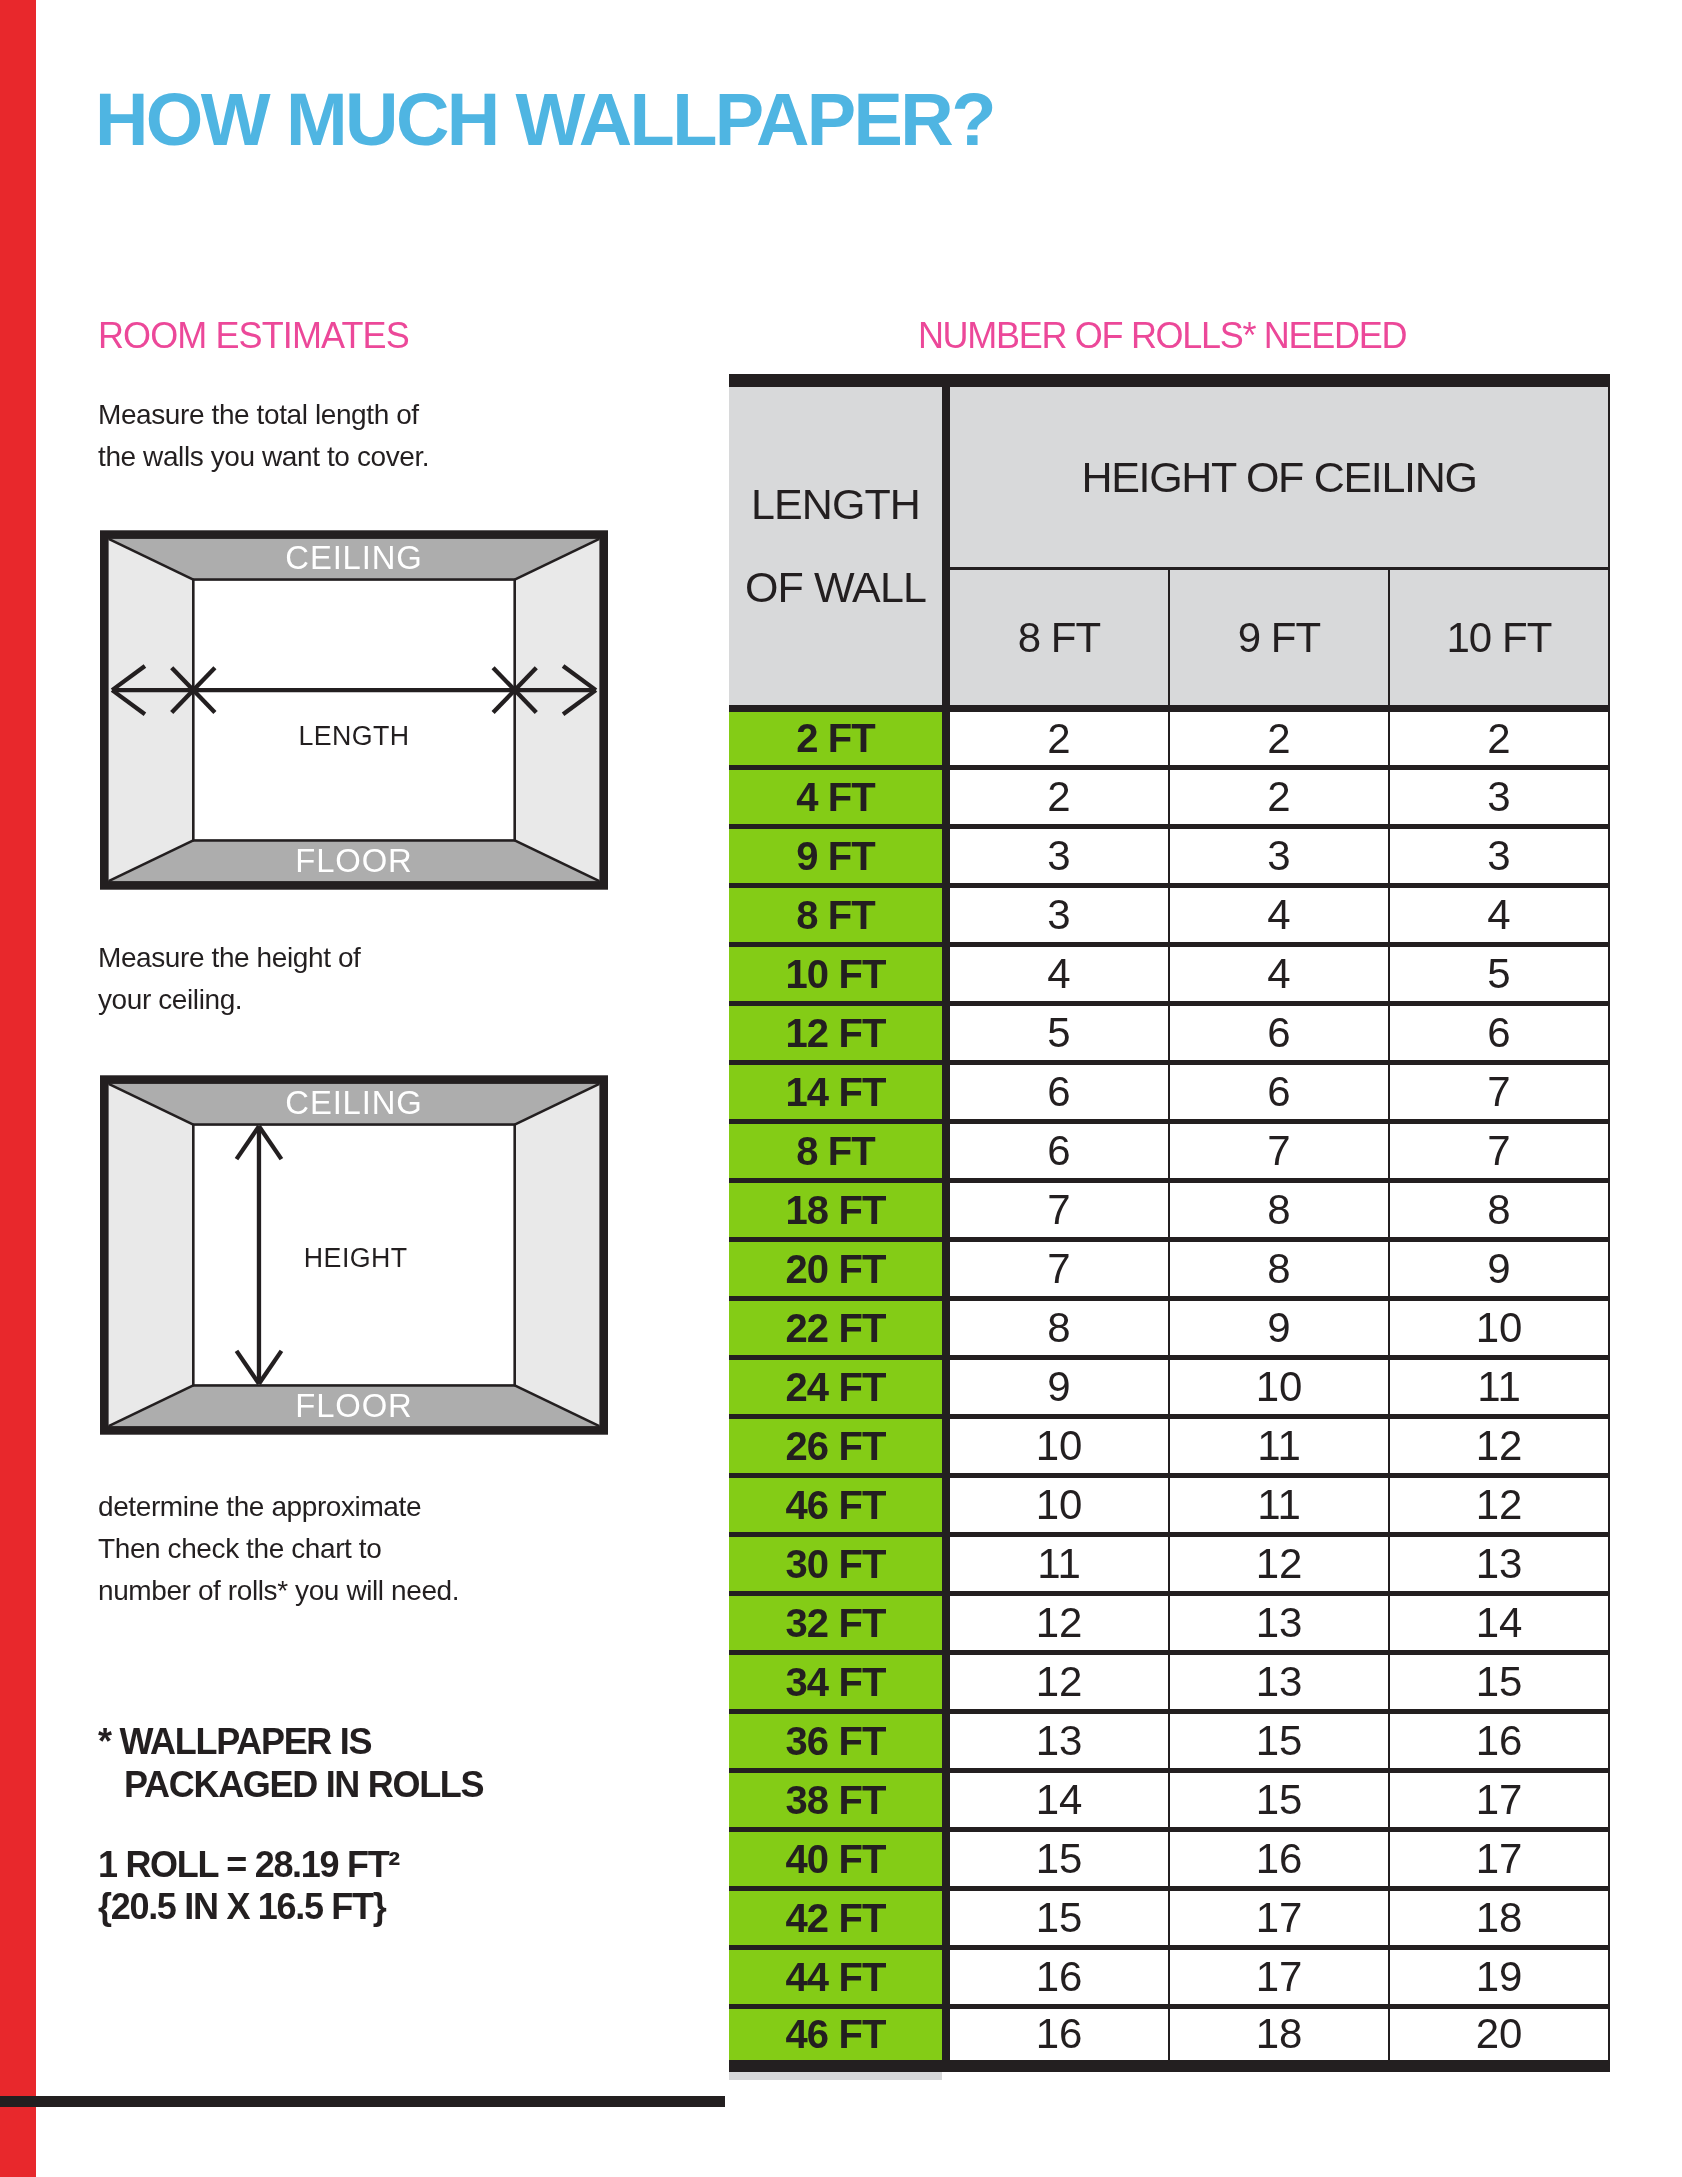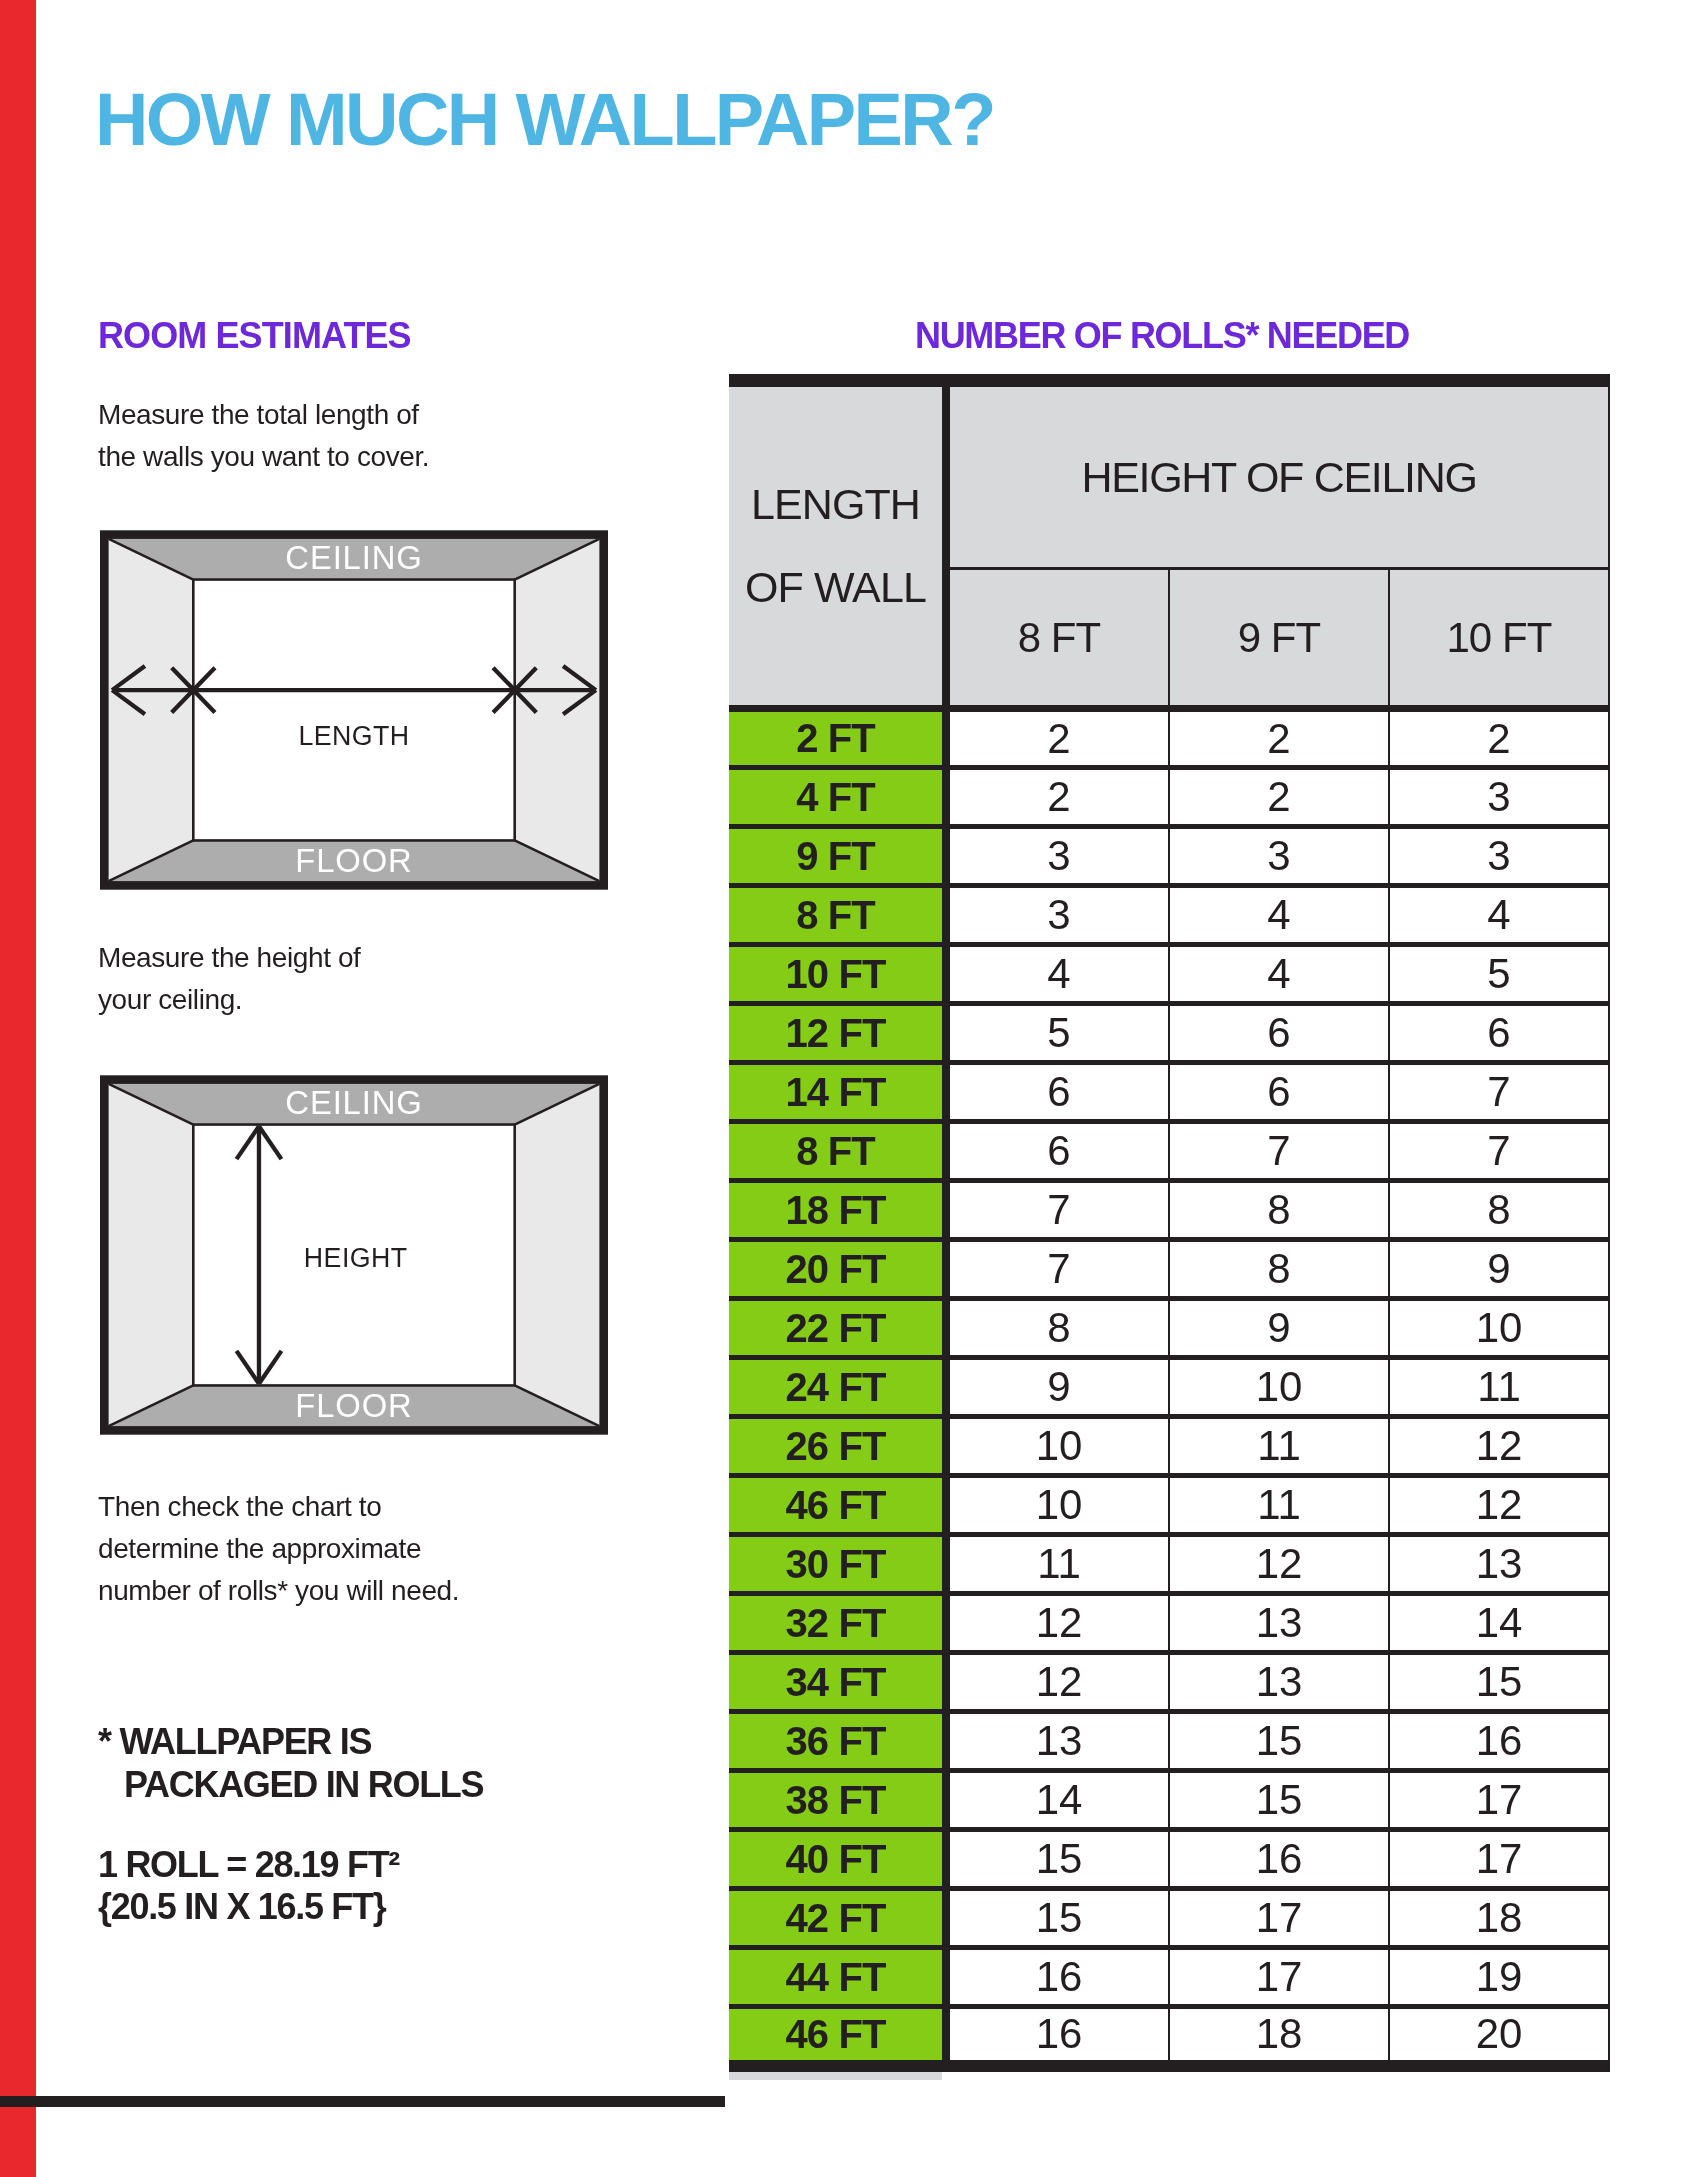--- a/index.html
+++ b/index.html
@@ -2,21 +2,21 @@
 <html style="font-size:14px"><head>
 <meta charset="utf-8">
 <style>
   html,body{margin:0;padding:0;background:#fff;}
   #page{position:relative;width:1636px;height:2177px;background:#ffffff;
         font-family:"Liberation Sans",sans-serif;color:#231f20;overflow:hidden;}
   .red-bar{position:absolute;left:0;top:0;width:36px;height:2177px;background:#e8282c;}
   .bottom-rule{position:absolute;left:0;top:2096px;width:725px;height:11.2px;background:#231f20;}
   .title{position:absolute;left:95px;top:83px;font-size:74px;font-weight:bold;
          letter-spacing:-2.6px;color:#4fb5e2;line-height:74px;white-space:nowrap;}
-  .h2{font-size:36px;font-weight:bold;letter-spacing:-0.9px;color:#6d28d9;
+  .h2{font-size:36px;font-weight:normal;letter-spacing:-0.9px;color:#ec4899;
       line-height:38px;white-space:nowrap;}
   #re-heading{position:absolute;left:98px;top:317px;}
   #rolls-heading{position:absolute;left:729px;top:317px;width:866px;text-align:center;letter-spacing:-1.3px;}
   .para{position:absolute;left:98px;font-size:28px;line-height:42px;letter-spacing:-0.4px;white-space:nowrap;}
   #para1{top:394px;} #para2{top:937px;} #para3{top:1486px;}
   .bold-note{position:absolute;left:98px;font-weight:bold;white-space:nowrap;}
   #footnote{top:1720px;font-size:36px;line-height:43px;letter-spacing:-1.3px;}
   #footnote .indent{padding-left:26px;}
   #rollspec{top:1844px;font-size:36px;line-height:42px;letter-spacing:-1.3px;}
   svg.diagram{position:absolute;left:100px;width:508px;height:360px;}
@@ -107,22 +107,22 @@
       <line x1="184" y1="59" x2="210" y2="97" class="stroke" stroke-width="5"></line>
       <line x1="184" y1="357" x2="158" y2="319" class="stroke" stroke-width="5"></line>
       <line x1="184" y1="357" x2="210" y2="319" class="stroke" stroke-width="5"></line>
     </g>
     <text x="294" y="45" text-anchor="middle" class="roomtxt">CEILING</text>
     <text x="294" y="396" text-anchor="middle" class="roomtxt">FLOOR</text>
     <text x="296" y="222" text-anchor="middle" class="dimtxt">HEIGHT</text>
   </svg>
 
   <div id="para3" class="para">
+    <div>determine the approximate</div>
     <div>Then check the chart to</div>
-    <div>determine the approximate</div>
     <div>number of rolls* you will need.</div>
   </div>
 
   <div id="footnote" class="bold-note">
     <div>* WALLPAPER IS</div>
     <div class="indent">PACKAGED IN ROLLS</div>
   </div>
 
   <div id="rollspec" class="bold-note">
     <div>1 ROLL = 28.19 FT²</div>

